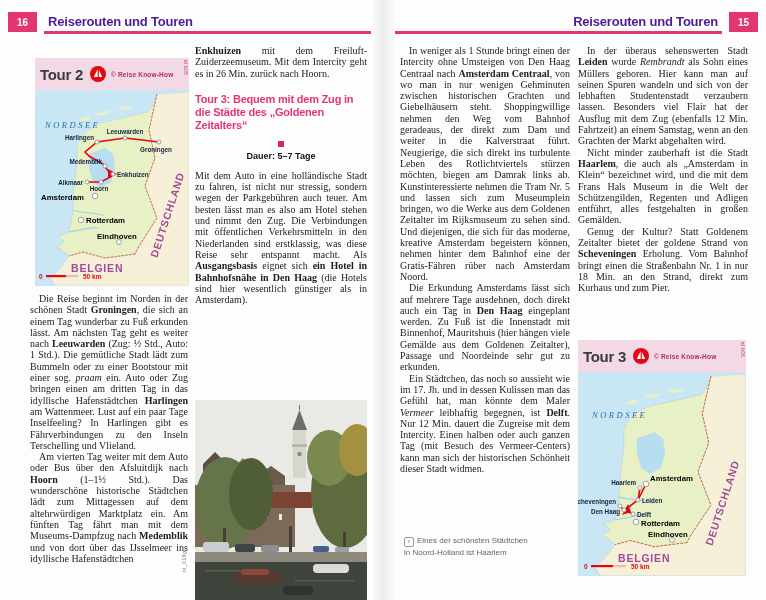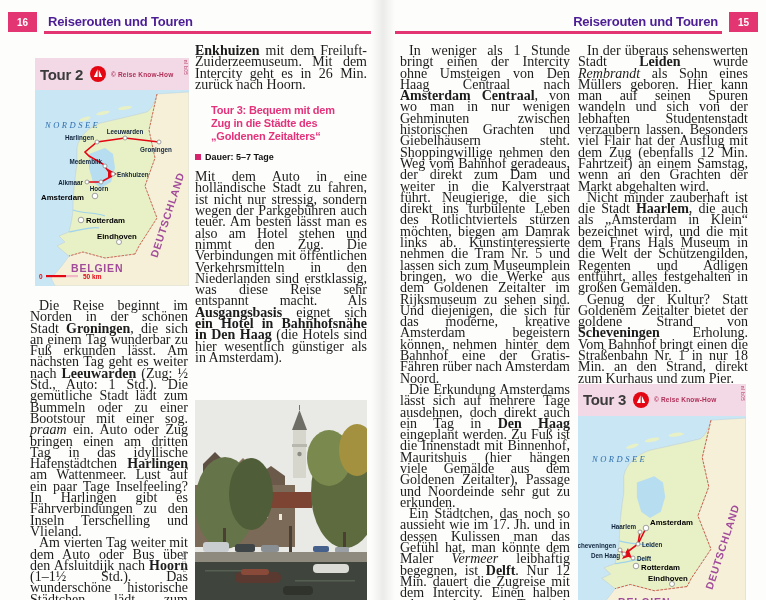--- a/index.html
+++ b/index.html
@@ -18,32 +18,32 @@
   .htitle.l{left:48px}.htitle.r{right:48px}
   .hrule{position:absolute;top:31px;height:2.5px;background:#e23571;}
   .hrule.l{left:44px;right:12px}.hrule.r{left:12px;right:44px}
   
   .cols{position:absolute;top:45px;height:555px;display:flex;}
   .pl .cols{left:30px;right:11px;gap:7px;}
   .pr .cols{left:17px;right:18px;gap:8px;}
   .col{display:flex;flex-direction:column;}
   .pl .c1{width:158px}.pl .c2{width:172px}
   .pr .c1{width:170px}.pr .c2{width:170px}
-  .bt{font-size:14px;line-height:11.3px;text-align:justify;}
+  .bt{font-size:10px;line-height:11.3px;text-align:justify;}
   .bt p{margin:0;text-indent:9px;}
   .bt p.ni{text-indent:0;}
   .b{font-weight:bold}.i{font-style:italic}
   
-  .t3h{font:bold 11px "Liberation Sans",sans-serif;color:#e4337b;line-height:13px;margin:14px 16px 9px;letter-spacing:-.2px;}
-  .dauer{font:bold 9px "Liberation Sans",sans-serif;color:#111;margin:0 0 9px;display:flex;align-items:center;gap:4px;}
+  .t3h{font:bold 11px "Liberation Sans",sans-serif;color:#e4337b;line-height:13px;margin:14px 0 9px;letter-spacing:-.2px;}
+  .dauer{font:bold 9px "Liberation Sans",sans-serif;color:#111;margin:0 0 9px;display:flex;align-items:center;gap:4px;flex-direction:column;}
   .sq{width:6px;height:6px;background:#d6246e;flex:0 0 6px;}
   
   .mapbox{background:#c9e6f4;position:relative;}
   .mb2{width:154px;margin-left:5px;margin-top:13px;}
-  .mb3{width:168px;margin-top:auto;margin-bottom:8px;}
+  .mb3{width:168px;margin-top:auto;margin-bottom:24px;}
   .maphead{height:32px;background:#f3d9e6;display:flex;align-items:center;padding:0 5px;position:relative;}
   .maptitle{font:bold 15px "Liberation Sans",sans-serif;color:#3b3b3b;letter-spacing:-.3px;}
   .maplogo{margin-left:7px;flex:0 0 auto;display:flex;}
   .mapcredit{font:bold 6.5px "Liberation Sans",sans-serif;color:#b03058;margin-left:5px;letter-spacing:.2px;white-space:nowrap;}
   .edgecode{position:absolute;right:1px;top:2px;font:4.5px "Liberation Sans",sans-serif;color:#b03058;writing-mode:vertical-rl;letter-spacing:.5px;}
   .mapbox svg{display:block;}
   .cl{font:bold 6.3px "Liberation Sans",sans-serif;fill:#10243c;}
   .clb{font:bold 7.8px "Liberation Sans",sans-serif;fill:#000;}
   .sea-label{font:italic 8.5px "Liberation Serif",serif;fill:#2e6fae;letter-spacing:2.5px;}
   .ctry{font:bold 10.5px "Liberation Sans",sans-serif;fill:#a14b9a;letter-spacing:.8px;}
@@ -121,21 +121,21 @@
           <text class="ctry" x="36" y="182">BELGIEN</text>
           <text class="ctry" x="0" y="0" transform="translate(136,126) rotate(-72)" text-anchor="middle">DEUTSCHLAND</text>
           <g>
             <text class="scl" x="4" y="189">0</text>
             <rect x="11" y="185" width="20" height="2.2" fill="#e30613"></rect>
             <rect x="31" y="185" width="12" height="2.2" fill="#f2b7c6"></rect>
             <text class="scl" x="48" y="189">50 km</text>
           </g>
         </svg>
       </div>
-      <div class="bt" style="margin-top:14px">
+      <div class="bt" style="margin-top:7px">
         <p><span>Die Reise beginnt im Norden in der schönen Stadt </span><span class="b">Groningen</span><span>, die sich an einem Tag wunderbar zu Fuß erkunden lässt. Am nächsten Tag geht es weiter nach </span><span class="b">Leeuwarden</span><span> (Zug: ½ Std., Auto: 1 Std.). Die gemütliche Stadt lädt zum Bummeln oder zu einer Bootstour mit einer sog. </span><span class="i">praam</span><span> ein. Auto oder Zug bringen einen am dritten Tag in das idyllische Hafenstädtchen </span><span class="b">Harlingen</span><span> am Wattenmeer. Lust auf ein paar Tage Inselfeeling? In Harlingen gibt es Fährverbindungen zu den Inseln Terschelling und Vlieland.</span></p>
         <p><span>Am vierten Tag weiter mit dem Auto oder Bus über den Afsluitdijk nach </span><span class="b">Hoorn</span><span> (1–1½ Std.). Das wunderschöne historische Städtchen lädt zum Mittagessen auf dem altehrwürdigen Marktplatz ein. Am fünften Tag fährt man mit dem Museums-Dampfzug nach </span><span class="b">Medemblik</span><span> und von dort über das IJsselmeer ins idyllische Hafenstädtchen</span></p>
       </div>
     </div>
 
     <div class="col c2">
       <div class="bt">
         <p class="ni"><span class="b">Enkhuizen</span><span> mit dem Freiluft-Zuiderzeemuseum. Mit dem Intercity geht es in 26 Min. zurück nach Hoorn.</span></p>
       </div>
       <div class="t3h">Tour 3: Bequem mit dem Zug in die Städte des „Goldenen Zeitalters“</div>

